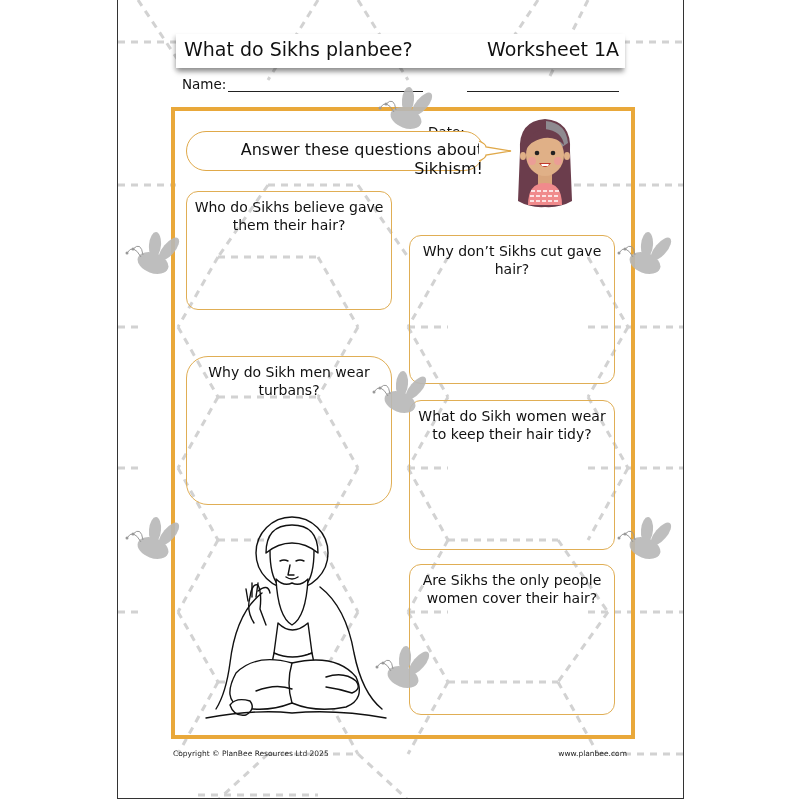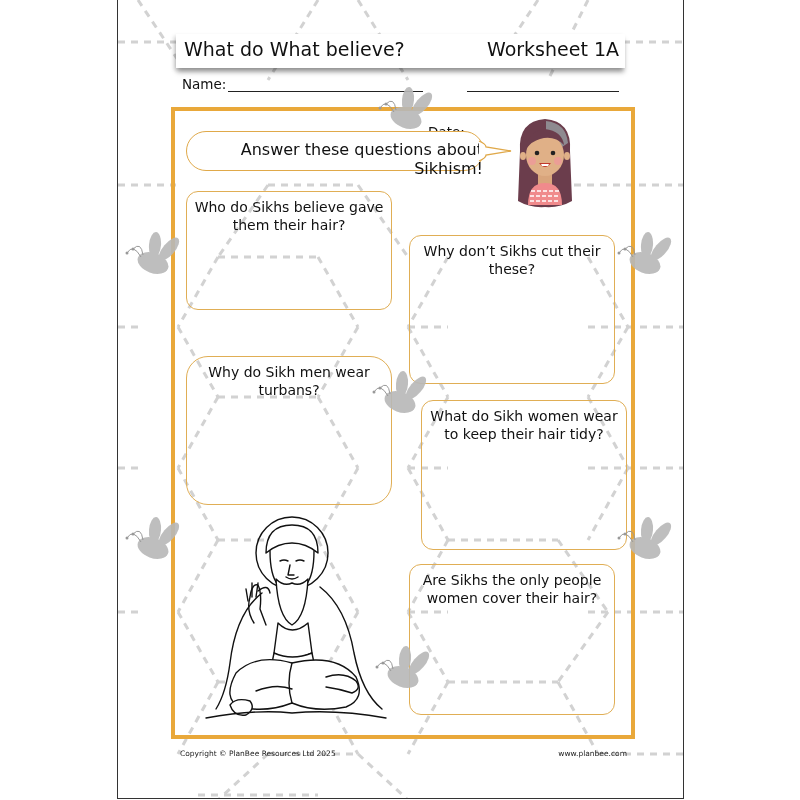--- a/index.html
+++ b/index.html
@@ -9,21 +9,21 @@
   .header-box { position: absolute; left: 58px; top: 34px; width: 449px; height: 34px; background: #fff; box-shadow: 0 5px 5px -1px rgba(0,0,0,0.35), -2px 2px 4px rgba(0,0,0,0.15); }
   .header-title { position: absolute; left: 8px; top: 4px; font-size: 19px; }
   .header-ws { position: absolute; right: 6px; top: 4px; font-size: 19px; text-align: right; }
   .namerow { position: absolute; top: 76px; font-size: 13.5px; }
   .line { position: absolute; top: 91px; height: 0; border-top: 1.2px solid #222; }
   .frame { position: absolute; left: 53px; top: 107px; width: 456px; height: 624px; border: 4px solid #E9A83A; box-sizing: content-box; }
   .bubble { position: absolute; left: 68px; top: 131px; width: 296px; height: 38px; border: 1.3px solid #E0A94A; border-radius: 20px; background: #fff; }
   .bubble-text { position: absolute; left: 12px; right: 0; top: 8px; text-align: right; font-size: 16px; }
   .qbox { position: absolute; border: 1.6px solid #E0AE55; border-radius: 12px; background: transparent; box-sizing: border-box; }
   .qtext { position: absolute; left: 6px; right: 6px; top: 6px; text-align: center; font-size: 14px; line-height: 18px; }
-  .footer-left { position: absolute; left: 55px; top: 749px; font-size: 7.5px; color: #222; margin-left: 7px; }
+  .footer-left { position: absolute; left: 55px; top: 749px; font-size: 7.5px; color: #222; }
   .footer-right { position: absolute; right: 56px; top: 749px; font-size: 7.5px; color: #222; }
   .girl { position: absolute; left: 392px; top: 113px; width: 70px; height: 95px; }
   .guru { position: absolute; left: 78px; top: 513px; width: 200px; height: 212px; }
   .bee { position: absolute; width: 60px; height: 50px; }
 </style>
 </head>
 <body>
 
 <div class="page">
 
@@ -88,21 +88,21 @@
       <line x1="100" y1="682" x2="60" y2="754"></line>
       <line x1="200" y1="682" x2="240" y2="754"></line>
       <line x1="330" y1="682" x2="290" y2="754"></line>
       <line x1="440" y1="682" x2="480" y2="754"></line>
       <line x1="150" y1="754" x2="100" y2="800"></line>
       <line x1="240" y1="754" x2="290" y2="800"></line>
     </g>
   </svg>
 
   <div class="header-box">
-    <span class="header-title">What do What believe?</span>
+    <span class="header-title">What do Sikhs planbee?</span>
     <span class="header-ws">Worksheet 1A</span>
   </div>
 
   <span class="namerow" style="left:64px;">Name:</span>
   <div class="line" style="left:110px; width:195px;"></div>
   <span class="namerow" style="left:310px;margin-top:48px;">Date:</span>
   <div class="line" style="left:349px; width:152px;"></div>
 
   <div class="frame"></div>
 
@@ -132,26 +132,26 @@
       <line x1="21" y1="78" x2="49" y2="78"></line>
       <line x1="20" y1="83" x2="50" y2="83"></line>
       <line x1="20" y1="88" x2="50" y2="88"></line>
     </g>
   </svg>
 
   <div class="qbox" style="left:68px; top:191px; width:206px; height:119px;">
     <div class="qtext">Who do Sikhs believe gave them their hair?</div>
   </div>
   <div class="qbox" style="left:291px; top:235px; width:206px; height:149px;">
-    <div class="qtext">Why don’t Sikhs cut their these?</div>
+    <div class="qtext">Why don’t Sikhs cut gave hair?</div>
   </div>
   <div class="qbox" style="left:68px; top:356px; width:206px; height:149px;border-radius:22px;">
     <div class="qtext">Why do Sikh men wear turbans?</div>
   </div>
-  <div class="qbox" style="left:291px; top:400px; width:206px; height:150px;margin-left:12px;">
+  <div class="qbox" style="left:291px; top:400px; width:206px; height:150px;">
     <div class="qtext">What do Sikh women wear to keep their hair tidy?</div>
   </div>
   <div class="qbox" style="left:291px; top:564px; width:206px; height:151px;">
     <div class="qtext">Are Sikhs the only people women cover their hair?</div>
   </div>
 
   <svg class="guru" viewBox="0 0 200 212">
     <g fill="none" stroke="#111" stroke-width="1.4" stroke-linejoin="round" stroke-linecap="round">
       <ellipse cx="96" cy="40" rx="36" ry="36"></ellipse>
       <path d="M70 40 Q70 12 96 12 Q122 12 122 40 Q110 30 96 30 Q82 30 70 40 Z" fill="#fff"></path>

